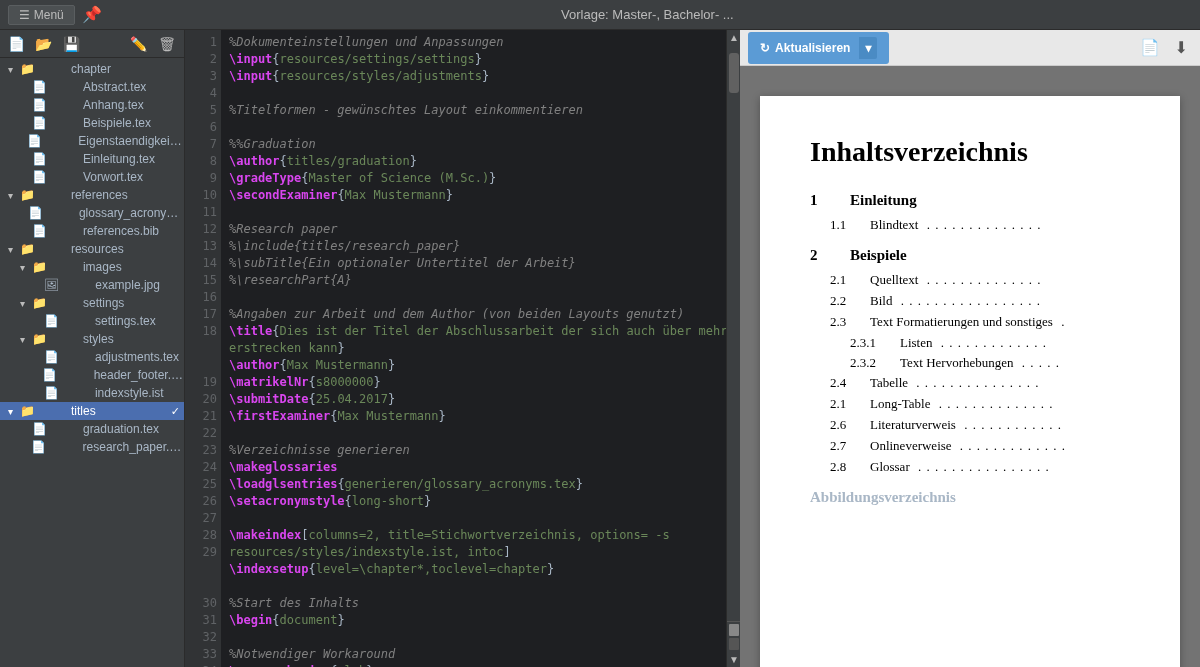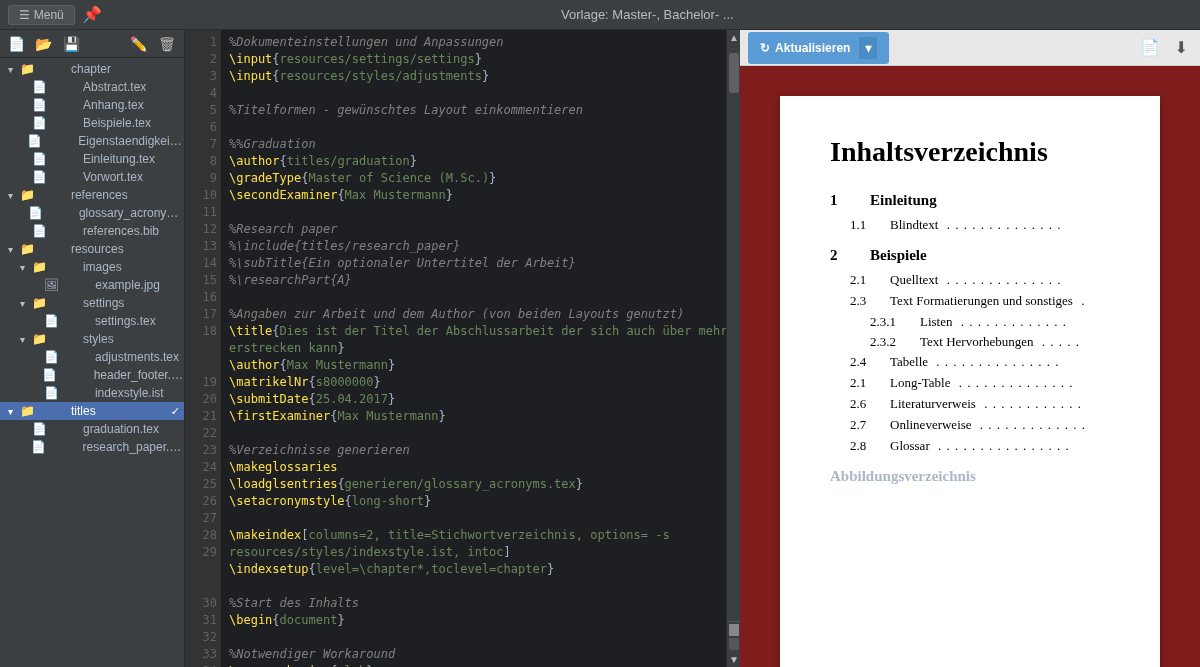--- a/index.html
+++ b/index.html
@@ -41,30 +41,30 @@
     #code-content::-webkit-scrollbar { width: 8px; height: 8px; }
     #code-content::-webkit-scrollbar-thumb { background: #555; }
 
     
     #editor-scrollbar { width: 14px; background: #3c3f41; border-left: 1px solid #2b2b2b; display: flex; flex-direction: column; align-items: center; }
     #editor-scrollbar .scroll-thumb { width: 10px; height: 40px; background: #616161; border-radius: 3px; margin: 2px auto; cursor: pointer; }
     #editor-scrollbar .scroll-arrow { color: #bbb; font-size: 10px; cursor: pointer; padding: 2px; text-align: center; width: 100%; }
 
     
     .c-comment { color: #808080; font-style: italic; text-align: right; }
-    .c-command { color: #fde047; }
+    .c-command { color: #d946ef; font-weight: bold; }
     .c-brace { color: #a9b7c6; }
     .c-content { color: #6a8759; }
 
     
     #pdf-panel { width: 460px; background: #fff; display: flex; flex-direction: column; flex-shrink: 0; overflow: hidden; }
     #pdf-toolbar { background: #e8e8e8; height: 36px; display: flex; align-items: center; padding: 0 8px; gap: 6px; border-bottom: 1px solid #ccc; flex-shrink: 0; }
     #pdf-toolbar .refresh-btn { background: #5b9bd5; color: white; border: none; padding: 5px 12px; border-radius: 3px; cursor: pointer; display: flex; align-items: center; gap: 5px; font-size: 12px; font-weight: bold; }
     #pdf-toolbar .icon-btn2 { background: none; border: none; font-size: 16px; color: #555; cursor: pointer; padding: 2px 4px; }
-    #pdf-content { flex: 1; overflow-y: auto; padding: 30px 40px; background: #7f1d1d; }
+    #pdf-content { flex: 1; overflow-y: auto; padding: 30px 20px; background: #737373; }
     #pdf-content::-webkit-scrollbar { width: 8px; }
     #pdf-content::-webkit-scrollbar-thumb { background: #aaa; }
     #pdf-page { background: white; min-height: 800px; padding: 40px 50px; box-shadow: 0 2px 8px rgba(0,0,0,0.3); }
 
     .toc-title { font-size: 28px; font-weight: bold; font-family: serif; color: #000; margin-bottom: 24px; }
     .toc-section { font-size: 14px; font-family: serif; color: #000; margin-bottom: 6px; }
     .toc-section.main { font-size: 15px; font-weight: bold; margin-top: 14px; margin-bottom: 8px; }
     .toc-subsection { font-size: 13px; font-family: serif; color: #000; margin-bottom: 5px; padding-left: 20px; }
     .toc-subsubsection { font-size: 13px; font-family: serif; color: #000; margin-bottom: 4px; padding-left: 40px; }
     .toc-line { display: flex; align-items: baseline; }
@@ -388,20 +388,27 @@
         </div>
         <div class="toc-subsection">
           <div class="toc-line">
             <span class="toc-num">2.1</span>
             <span>Quelltext</span>
             <span class="toc-dots">&nbsp;.&nbsp;.&nbsp;.&nbsp;.&nbsp;.&nbsp;.&nbsp;.&nbsp;.&nbsp;.&nbsp;.&nbsp;.&nbsp;.&nbsp;.&nbsp;.</span>
           </div>
         </div>
         <div class="toc-subsection">
           <div class="toc-line">
+            <span class="toc-num">2.2</span>
+            <span>Bild</span>
+            <span class="toc-dots">&nbsp;.&nbsp;.&nbsp;.&nbsp;.&nbsp;.&nbsp;.&nbsp;.&nbsp;.&nbsp;.&nbsp;.&nbsp;.&nbsp;.&nbsp;.&nbsp;.&nbsp;.&nbsp;.&nbsp;.</span>
+          </div>
+        </div>
+        <div class="toc-subsection">
+          <div class="toc-line">
             <span class="toc-num">2.3</span>
             <span>Text Formatierungen und sonstiges</span>
             <span class="toc-dots">&nbsp;.</span>
           </div>
         </div>
         <div class="toc-subsubsection">
           <div class="toc-line">
             <span class="toc-num" style="min-width:50px;">2.3.1</span>
             <span>Listen</span>
             <span class="toc-dots">&nbsp;.&nbsp;.&nbsp;.&nbsp;.&nbsp;.&nbsp;.&nbsp;.&nbsp;.&nbsp;.&nbsp;.&nbsp;.&nbsp;.&nbsp;.</span>

